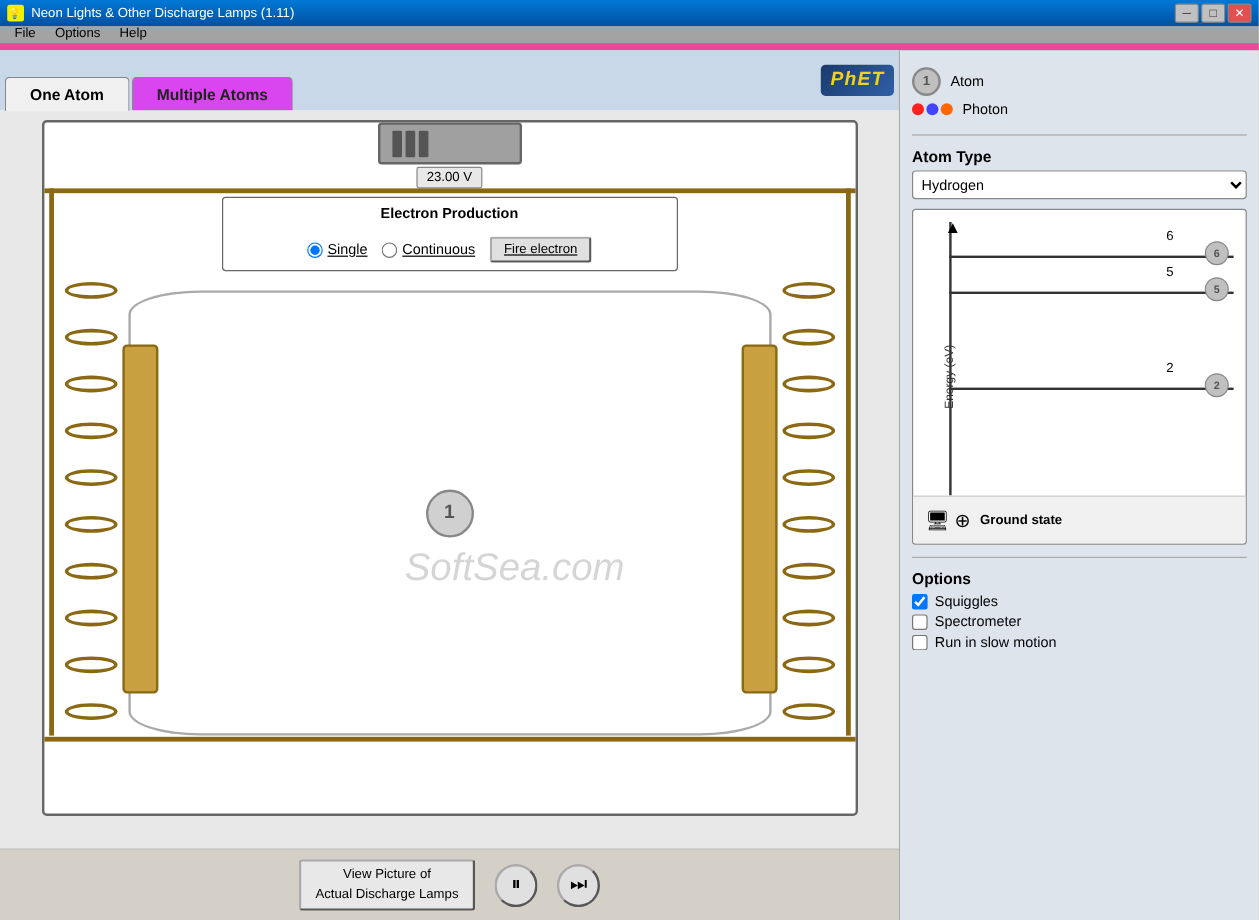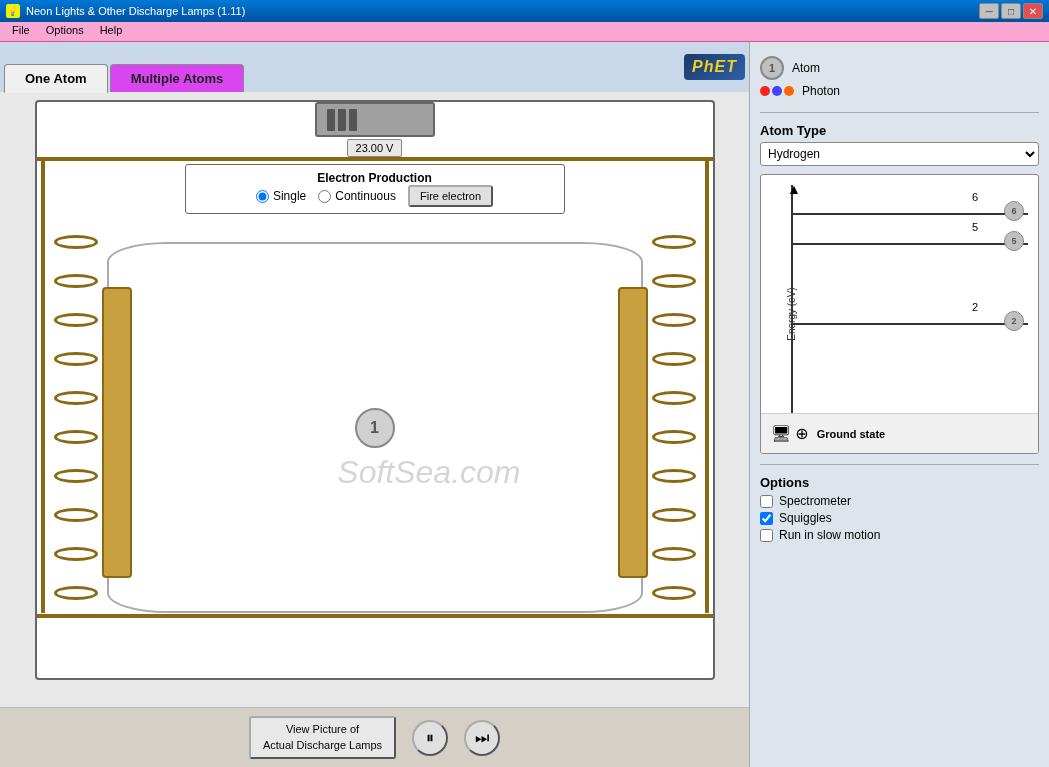--- a/index.html
+++ b/index.html
@@ -43,26 +43,26 @@
       border-radius: 2px;
       font-size: 10px;
       display: flex; align-items: center; justify-content: center;
       cursor: pointer;
       color: #333;
     }
     .title-btn.close { background: #e05050; color: white; }
 
     
     .menu-bar {
-      background: #f9a8d4;
+      background: #a3a3a3;
       height: 20px;
       display: flex;
-      align-items: flex-start;
+      align-items: flex-end;
       padding: 0 4px;
-      border-bottom: 1px solid #ec4899;
+      border-bottom: 6px solid #ec4899;
     }
     .menu-item {
       padding: 2px 8px;
       cursor: pointer;
       font-size: 11px;
     }
 
     
     .app-body {
       display: flex;
@@ -236,28 +236,29 @@
       background: white;
       border: 1px solid #666;
       border-radius: 3px;
       padding: 6px 12px;
       width: 380px;
       z-index: 5;
     }
     .electron-box-title {
       font-weight: bold;
       font-size: 12px;
-      margin-bottom: 0;
+      margin-bottom: 12px;
       text-align: center;
     }
     .electron-controls {
       display: flex;
       align-items: center;
       gap: 12px;
       justify-content: center;
+      text-decoration: underline;
     }
     .radio-group {
       display: flex;
       align-items: center;
       gap: 4px;
     }
     input[type="radio"] { cursor: pointer; }
     .fire-btn {
       background: #e0e0e0;
       border: 2px outset #aaa;
@@ -718,26 +719,26 @@
         </div>
         <span class="ground-state-label">Ground state</span>
       </div>
     </div>
 
     <div class="divider"></div>
 
     <div class="options-section">
       <div class="section-title">Options</div>
       <div class="option-item">
+        <input type="checkbox" id="squig" checked="" style="">
+        <label for="squig">Squiggles</label>
+      </div>
+      <div class="option-item">
         <input type="checkbox" id="spec" style="">
         <label for="spec">Spectrometer</label>
-      </div>
-      <div class="option-item">
-        <input type="checkbox" id="squig" checked="" style="">
-        <label for="squig">Squiggles</label>
       </div>
       <div class="option-item">
         <input type="checkbox" id="slow" style="">
         <label for="slow">Run in slow motion</label>
       </div>
     </div>
 
   </div>
 
 </div>

